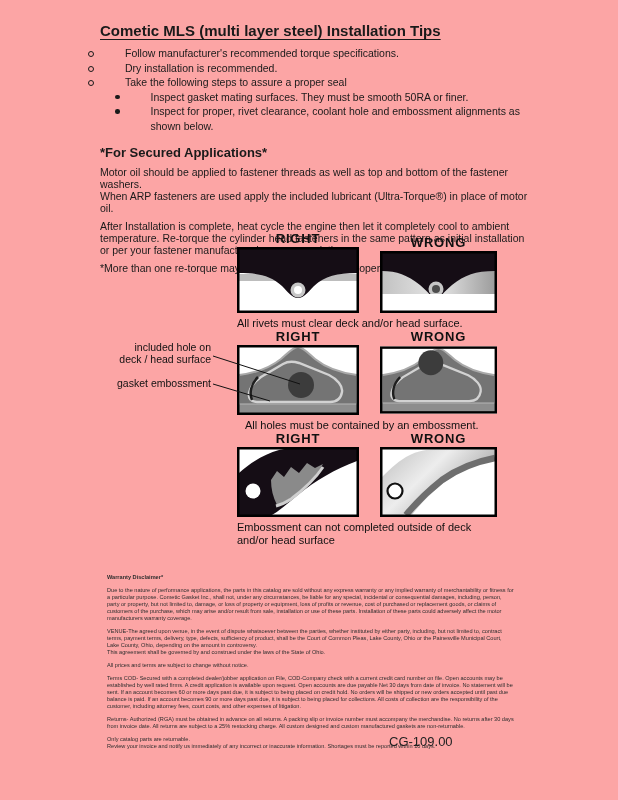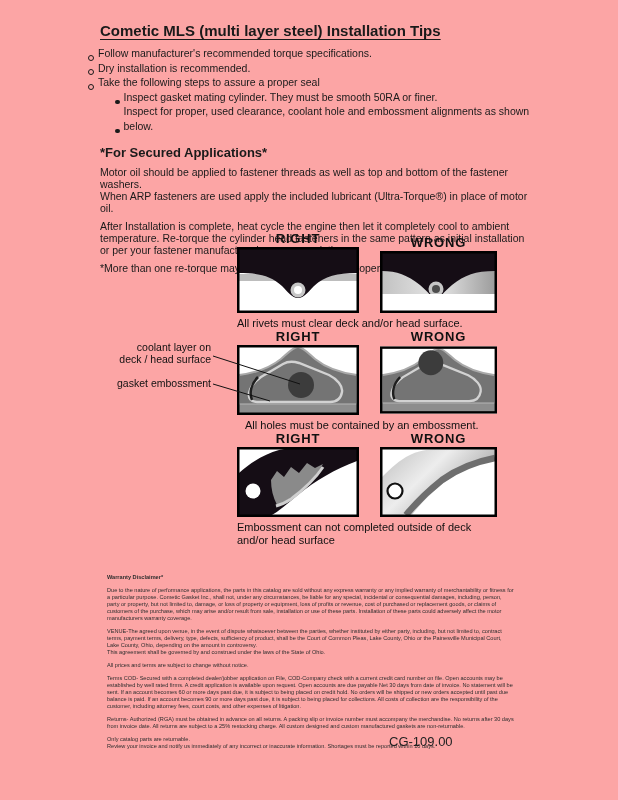--- a/index.html
+++ b/index.html
@@ -8,21 +8,21 @@
     font-family:"Liberation Sans", sans-serif; color:#1a1a1a; overflow:hidden;
     margin:0 auto;
     padding-left:39px;
   }
   
   .main { position:absolute; left:88px; top:22px; width:448px; }
   .title {
     margin:0 0 7px 12px; font-size:15px; font-weight:bold;
     text-decoration:underline; text-underline-offset:3px;
   }
-  .bullet-row { display:flex; align-items:flex-end; font-size:10.5px; line-height:14.5px; }
+  .bullet-row { display:flex; align-items:flex-start; font-size:10.5px; line-height:14.5px;gap:27px; }
   .bullet-hollow {
     width:4px; height:4px; border:1px solid #1a1a1a; border-radius:50%;
     margin:5px 4px 0 0; flex:none;
   }
   .bullet-solid {
     width:4.5px; height:4.5px; background:#1a1a1a; border-radius:50%;
     margin:5px 4px 0 0; flex:none;
   }
   .sub { margin-left:27px; }
   .section-heading { margin:12px 0 0 12px; font-size:13px; font-weight:bold; }
@@ -69,25 +69,25 @@
     <div class="bullet-row">
       <span class="bullet-hollow"></span>
       <span>Dry installation is recommended.</span>
     </div>
     <div class="bullet-row">
       <span class="bullet-hollow"></span>
       <span>Take the following steps to assure a proper seal</span>
     </div>
     <div class="bullet-row sub">
       <span class="bullet-solid"></span>
-      <span>Inspect gasket mating cylinder.  They must be smooth 50RA or finer.</span>
+      <span>Inspect gasket mating surfaces.  They must be smooth 50RA or finer.</span>
     </div>
     <div class="bullet-row sub">
       <span class="bullet-solid"></span>
-      <span>Inspect for proper, used clearance, coolant hole and embossment alignments as shown below.</span>
+      <span>Inspect for proper, rivet clearance, coolant hole and embossment alignments as shown below.</span>
     </div>
 
     <h2 class="section-heading">*For Secured Applications*</h2>
     <p class="para">Motor oil should be applied to fastener threads as well as top and bottom of the fastener washers.
 When ARP fasteners are used apply the included lubricant (Ultra-Torque®) in place of motor oil.</p>
     <p class="para">After Installation is complete, heat cycle the engine then let it completely cool to ambient
 temperature. Re-torque the cylinder head fasteners in the same pattern as initial installation
 or per your fastener manufacturer's recommendations.</p>
     <p class="para">*More than one re-torque may be required to achieve proper fastener stretch*</p>
   </div>
@@ -122,21 +122,21 @@
           <circle cx="56" cy="38" r="4" fill="#4d4d4d"></circle>
           <rect x="2" y="43" width="113" height="17" fill="#ffffff"></rect>
           <rect x="1.25" y="1.25" width="114.5" height="59.5" fill="none" stroke="#000" stroke-width="2.5"></rect>
         </svg>
       </div>
     </div>
     <div class="caption">All rivets must clear deck and/or head surface.</div>
   </div>
 
   <div class="diagram-row" id="row2">
-    <div class="ann" id="ann-coolant">coolant layer on
+    <div class="ann" id="ann-coolant">included hole on
 deck / head surface</div>
     <div class="ann" id="ann-emboss">gasket embossment</div>
     <svg class="leader-svg" width="618" height="104">
       <line x1="213" y1="27" x2="300" y2="55" stroke="#111" stroke-width="1"></line>
       <line x1="213" y1="55" x2="270" y2="72" stroke="#111" stroke-width="1"></line>
     </svg>
     <div class="panels">
       <div class="panel-col">
         <div class="dlabel">RIGHT</div>
         <svg class="panel" width="122" height="70" viewBox="0 0 122 70">

